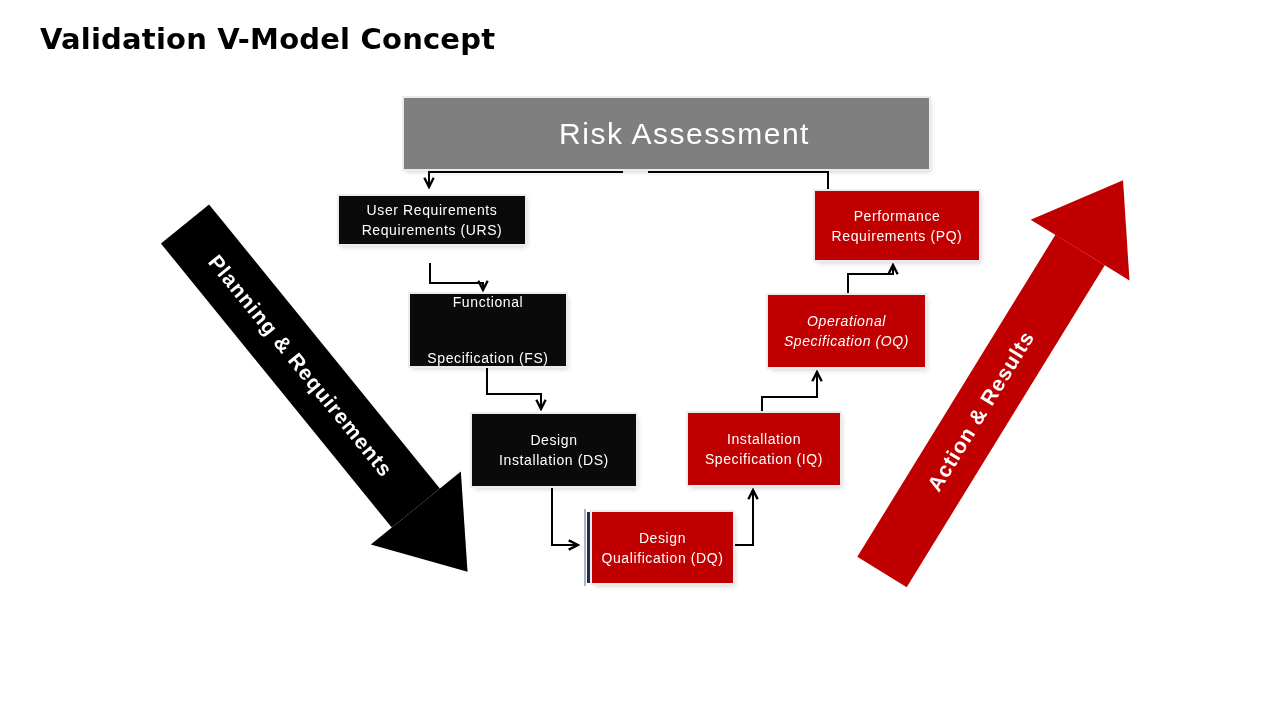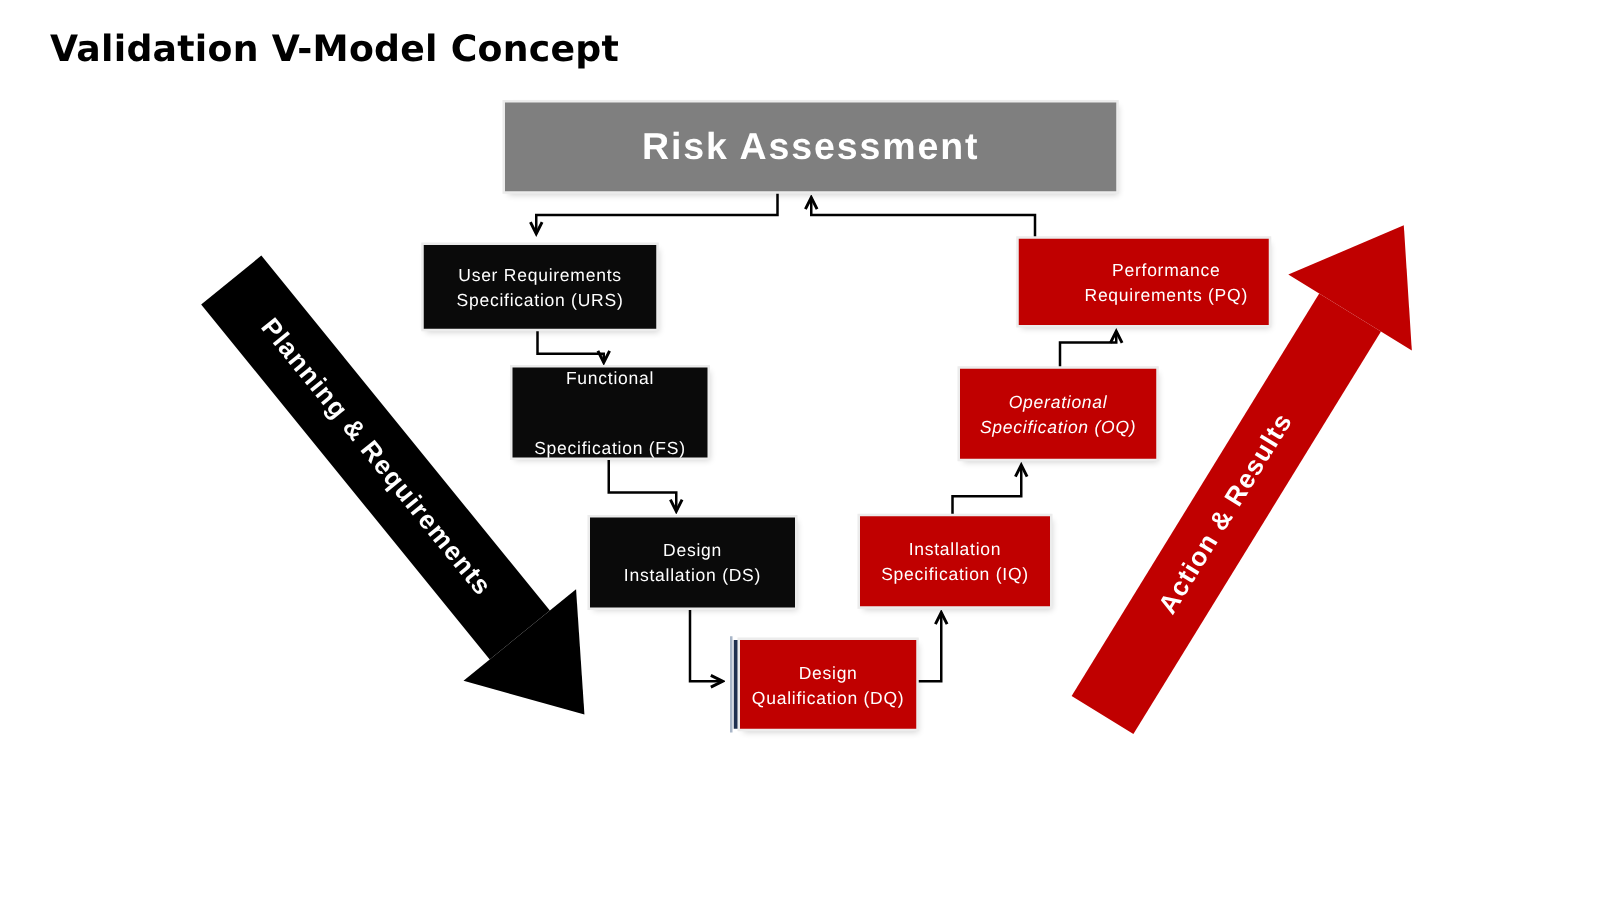--- a/index.html
+++ b/index.html
@@ -23,30 +23,30 @@
     font-size:14px;line-height:20px;letter-spacing:0.6px;
     box-shadow:0 0 0 2px #ececec, 2px 3px 5px rgba(0,0,0,0.18);
   }
   .box .bl{display:block;white-space:nowrap;}
 
   .gray-box{background:#7f7f7f;}
   .black-box{background:#0a0a0a;}
   .red-box{background:#c00000;}
 
   .ra-box{
-    left:404px;top:82px;width:489px;height:71px;
-    font-size:30px;font-weight:bold;letter-spacing:1.5px;line-height:34px;
+    left:404px;top:98px;width:489px;height:71px;
+    font-size:30px;font-weight:normal;letter-spacing:1.5px;line-height:34px;padding-left:36px;
   }
-  .urs-box{left:339px;top:196px;width:186px;height:67px;}
+  .urs-box{left:339px;top:196px;width:186px;height:48px;}
   .fs-box {left:410px;top:294px;width:156px;height:72px;gap:36px;}
   .ds-box {left:472px;top:414px;width:164px;height:72px;}
   .dq-box {left:592px;top:512px;width:141px;height:71px;}
   .iq-box {left:688px;top:413px;width:152px;height:72px;align-items:center;}
   .oq-box {left:768px;top:295px;width:157px;height:72px;font-style:italic;}
-  .pq-box {left:815px;top:191px;width:164px;height:69px;padding-left:36px;}
+  .pq-box {left:815px;top:191px;width:164px;height:69px;}
 
   .stripe-light{position:absolute;left:-8px;top:-3px;bottom:-3px;width:2px;background:#a9b6c8;}
   .stripe-dark {position:absolute;left:-5px;top:0;bottom:0;width:3px;background:#1e2f4f;}
 
   svg.connectors{position:absolute;left:0;top:0;width:1280px;height:720px;pointer-events:none;}
   svg.connectors path{stroke:#000;stroke-width:2;fill:none;}
 
   .big-arrow{
     position:absolute;height:116px;transform-origin:left center;
     display:flex;align-items:center;
@@ -114,21 +114,21 @@
     </div>
     <div class="arrow-head"></div>
   </div>
 
   <div class="box gray-box ra-box">
     <span class="bl">Risk Assessment</span>
   </div>
 
   <div class="box black-box urs-box">
     <span class="bl">User Requirements</span>
-    <span class="bl">Specification (URS)</span>
+    <span class="bl">Requirements (URS)</span>
   </div>
 
   <div class="box black-box fs-box">
     <span class="bl">Functional</span>
     <span class="bl">Specification (FS)</span>
   </div>
 
   <div class="box black-box ds-box">
     <span class="bl">Design</span>
     <span class="bl">Installation (DS)</span>

